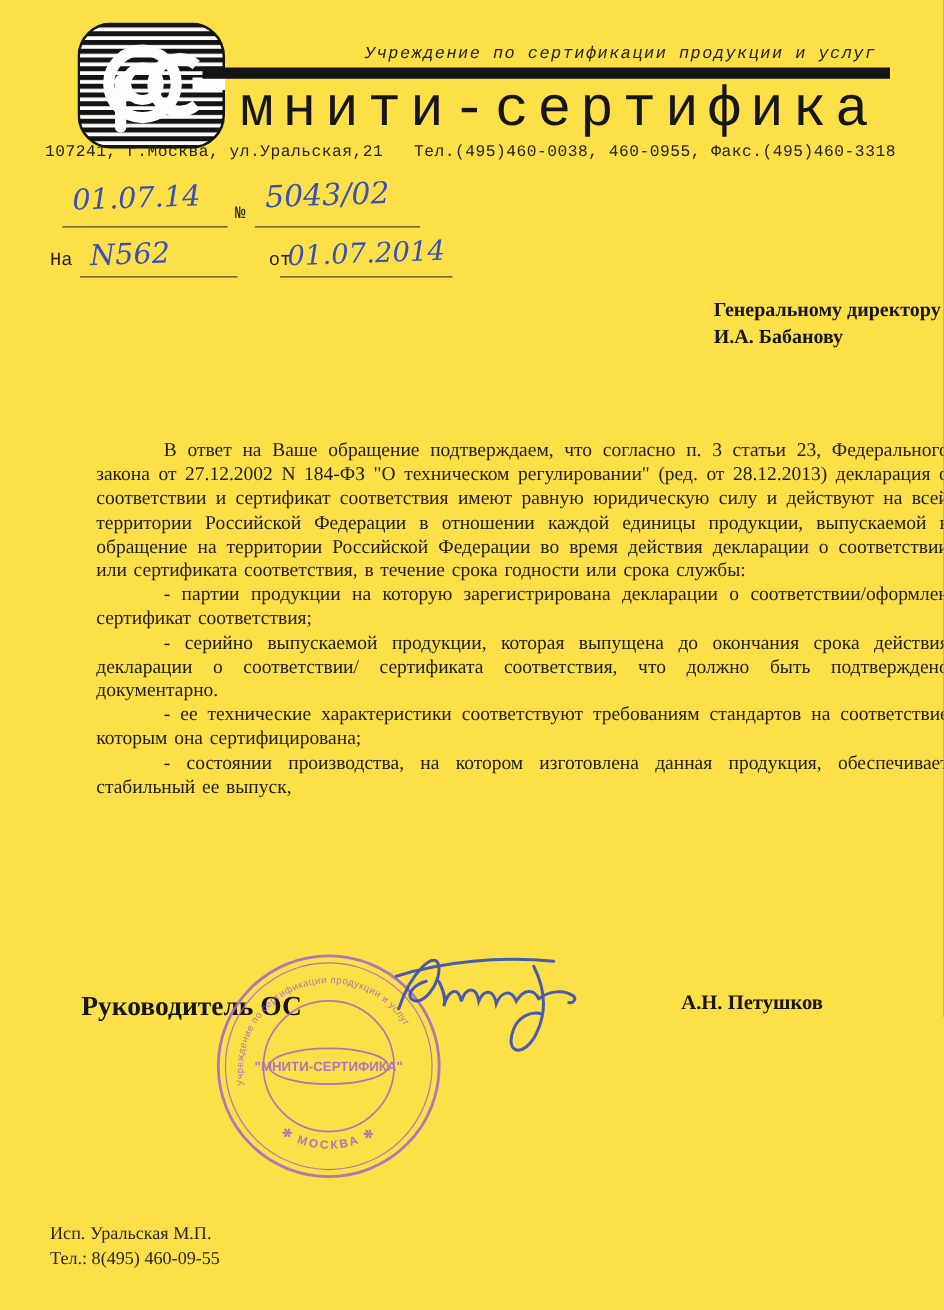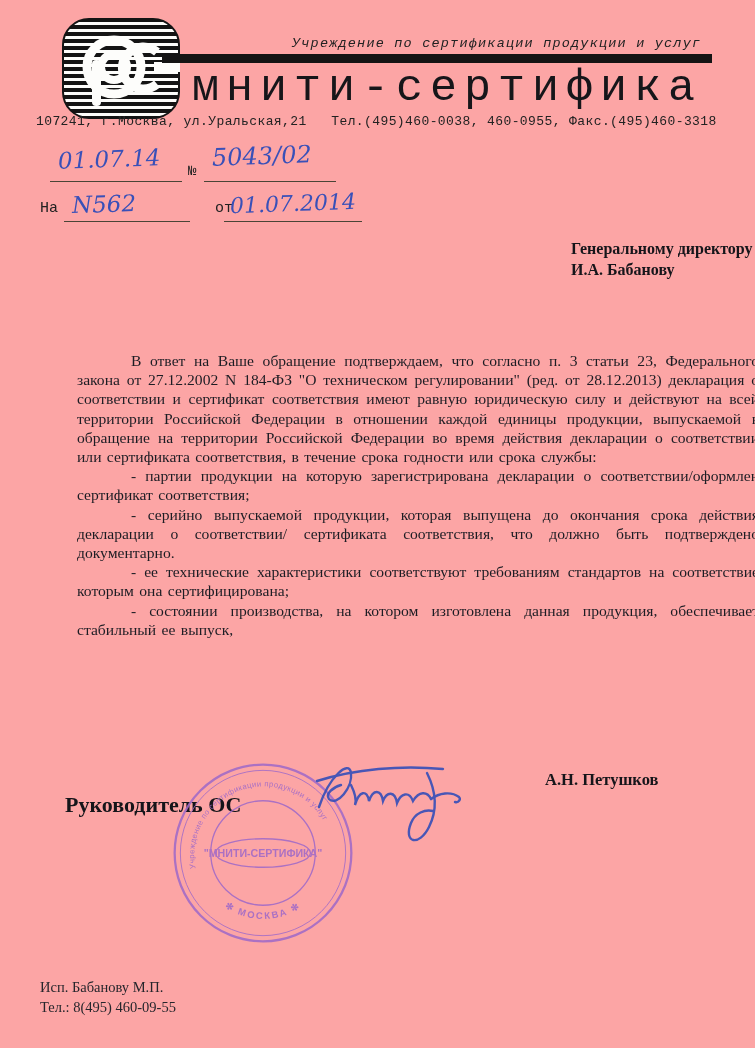--- a/index.html
+++ b/index.html
@@ -1,18 +1,18 @@
 <!DOCTYPE html>
 <html><head>
 <meta charset="utf-8">
 <style>
   html,body{margin:0;padding:0;background:#888;}
   #page{
     position:relative;width:755px;height:1048px;margin:0 auto;
-    background:#fca5a5;overflow:hidden;
+    background:#fde047;overflow:hidden;
     font-family:"Liberation Serif",serif;color:#1c1c20;
   }
   .abs{position:absolute;}
 
   
   #logo{left:62px;top:18px;}
   #org-subtitle{
     left:292px;top:36px;width:430px;
     font-family:"Liberation Mono",monospace;font-style:italic;
     font-size:13.5px;letter-spacing:1.2px;color:#222;white-space:nowrap;
@@ -56,21 +56,21 @@
 
   
   #body-text{
     left:37px;top:351px;width:682px;
     font-size:15.6px;line-height:19.2px;text-align:justify;color:#1d1d24;margin-left:40px;
   }
   #body-text p{margin:0;text-indent:54px;word-spacing:1.5px;}
 
   
   #sig-position{left:65px;top:792px;font-weight:bold;font-size:22px;color:#15151a;}
-  #sig-name{left:545px;top:770px;font-weight:bold;font-size:16.5px;color:#15151a;}
+  #sig-name{left:545px;top:792px;font-weight:bold;font-size:16.5px;color:#15151a;}
   #stamp{left:163px;top:758px;opacity:.88;}
   #ink-signature{left:315px;top:755px;}
 
   
   #footer{left:40px;top:977px;font-size:14.5px;line-height:20px;color:#26262c;}
 </style>
 </head>
 <body>
 
 <div id="page">
@@ -157,17 +157,17 @@
         <path d="M 4,52 C 14,22 34,4 36,18 C 38,32 22,52 14,44 C 10,39 18,32 26,30"></path>
         <path d="M 2,26 C 40,14 86,10 128,14"></path>
         <path d="M 36,30 C 40,38 42,44 40,50 C 44,36 52,34 54,46 C 58,34 66,34 68,46 C 72,36 80,36 82,48 C 86,38 94,36 98,46 C 104,36 112,36 116,44"></path>
         <path d="M 112,18 C 120,34 124,52 114,72 C 104,92 88,88 96,68 C 100,58 110,54 118,56"></path>
         <path d="M 116,44 C 124,38 136,36 144,42 C 146,44 144,48 140,47"></path>
       </g>
     </svg>
   </div>
 
   <div class="abs" id="footer">
-    <div>Исп. Бабанову М.П.</div>
+    <div>Исп. Уральская М.П.</div>
     <div>Тел.: 8(495) 460-09-55</div>
   </div>
 
 </div>
 
 </body></html>

